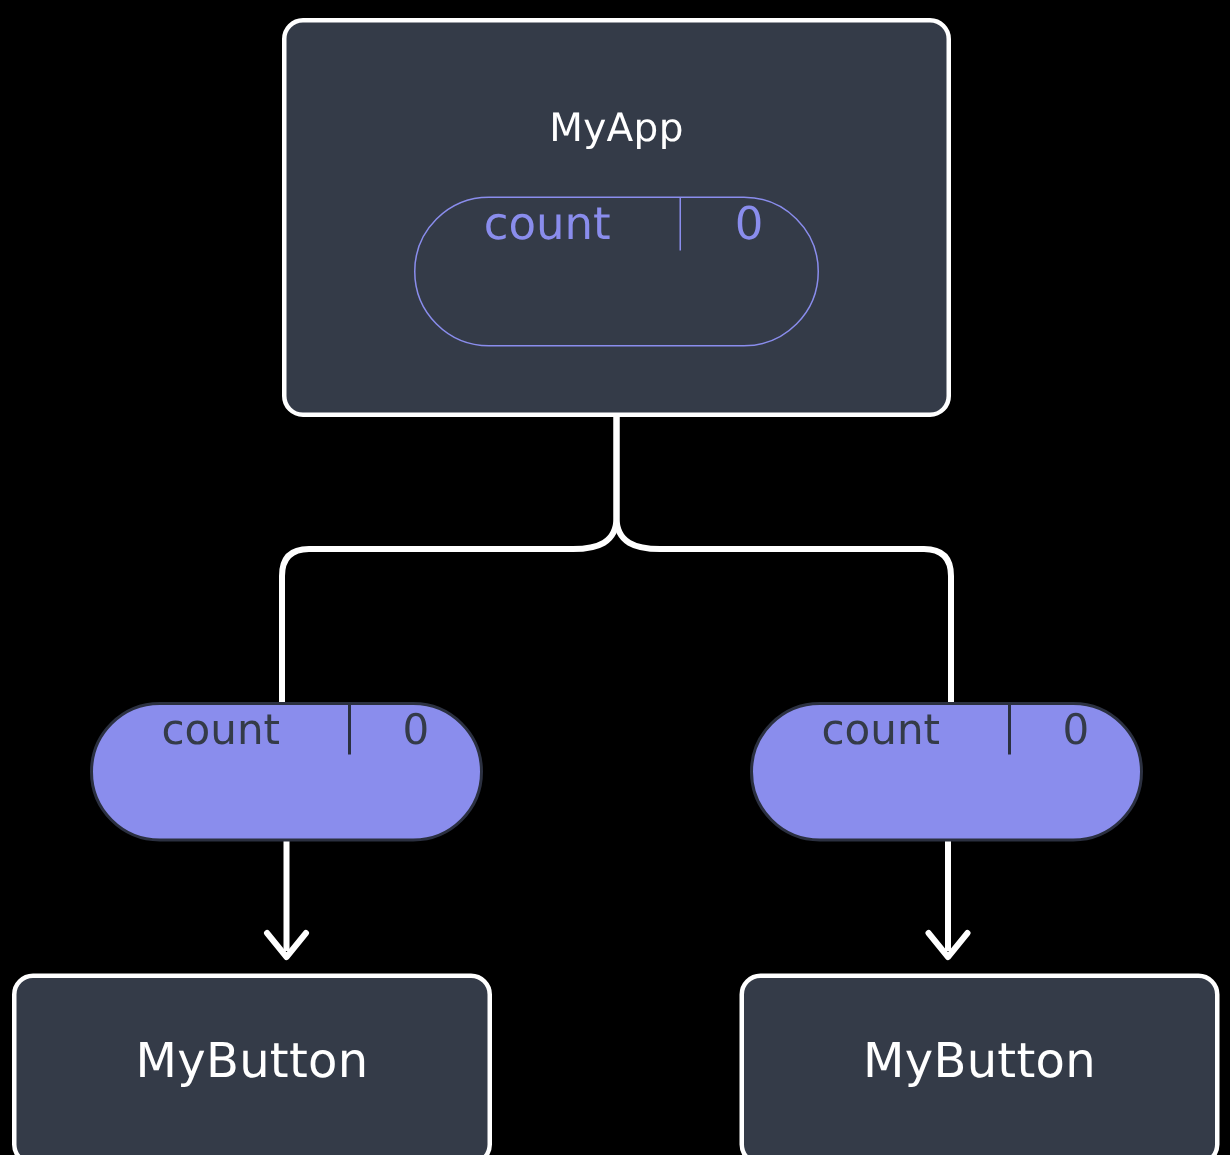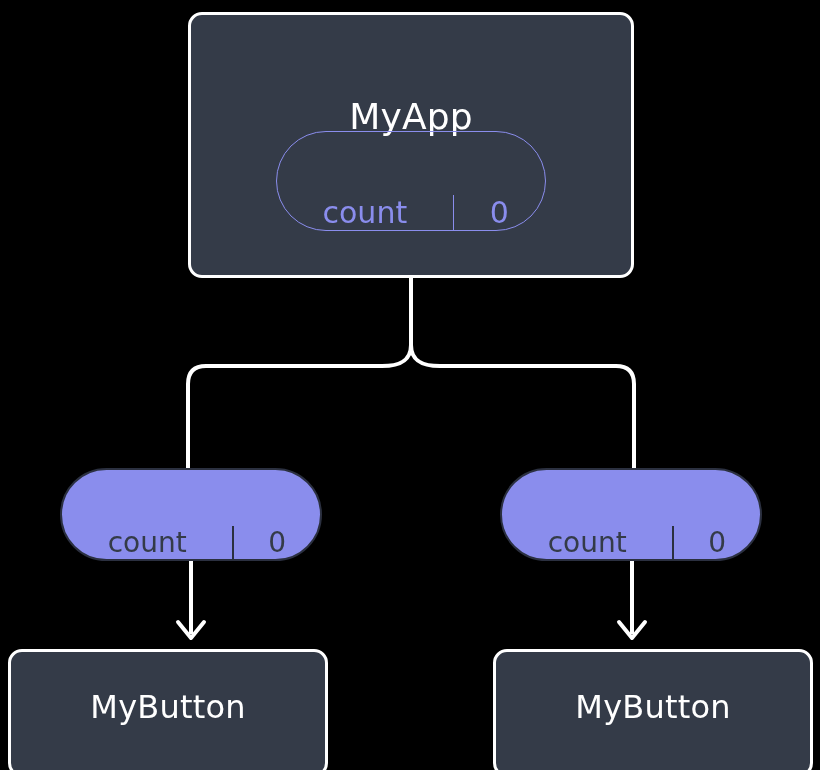--- a/index.html
+++ b/index.html
@@ -53,30 +53,29 @@
 
   
   #node-myapp {
     left: 188px;
     top: 12px;
     width: 446px;
     height: 266px;
   }
   #node-myapp .component-title {
     top: 56px;
-    font-size: 36px;
-    margin-top: 25px;
+    font-size: 26px;
   }
 
   
   .state-pill {
     position: absolute;
     box-sizing: border-box;
     display: flex;
-    align-items: flex-end;
+    align-items: flex-start;
     border-radius: 999px;
     overflow: hidden;
     z-index: 3;
   }
   .state-pill .pill-key,
   .state-pill .pill-value {
     display: flex;
     align-items: center;
     justify-content: center;
     white-space: nowrap;

